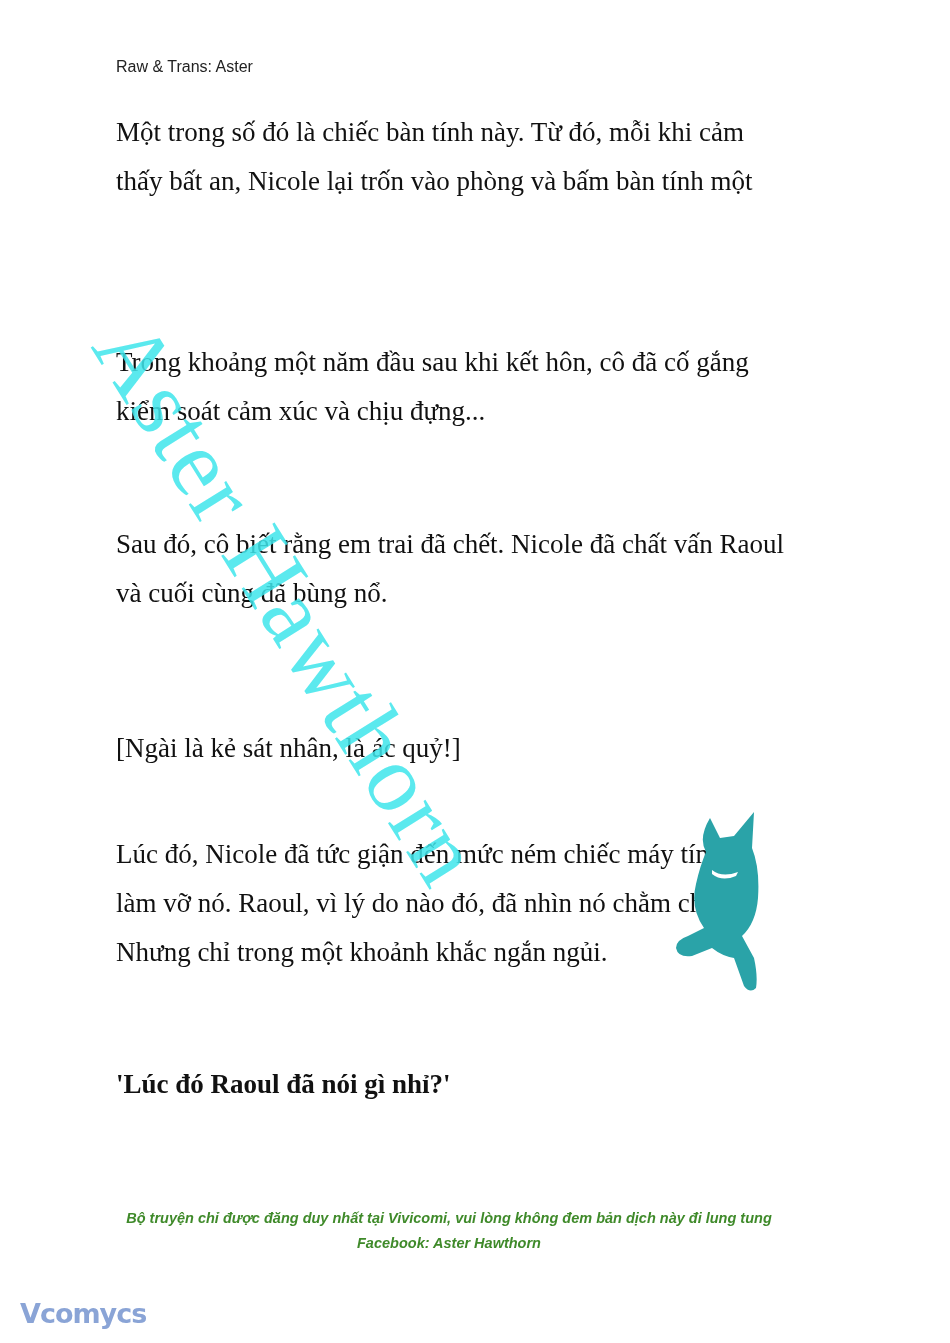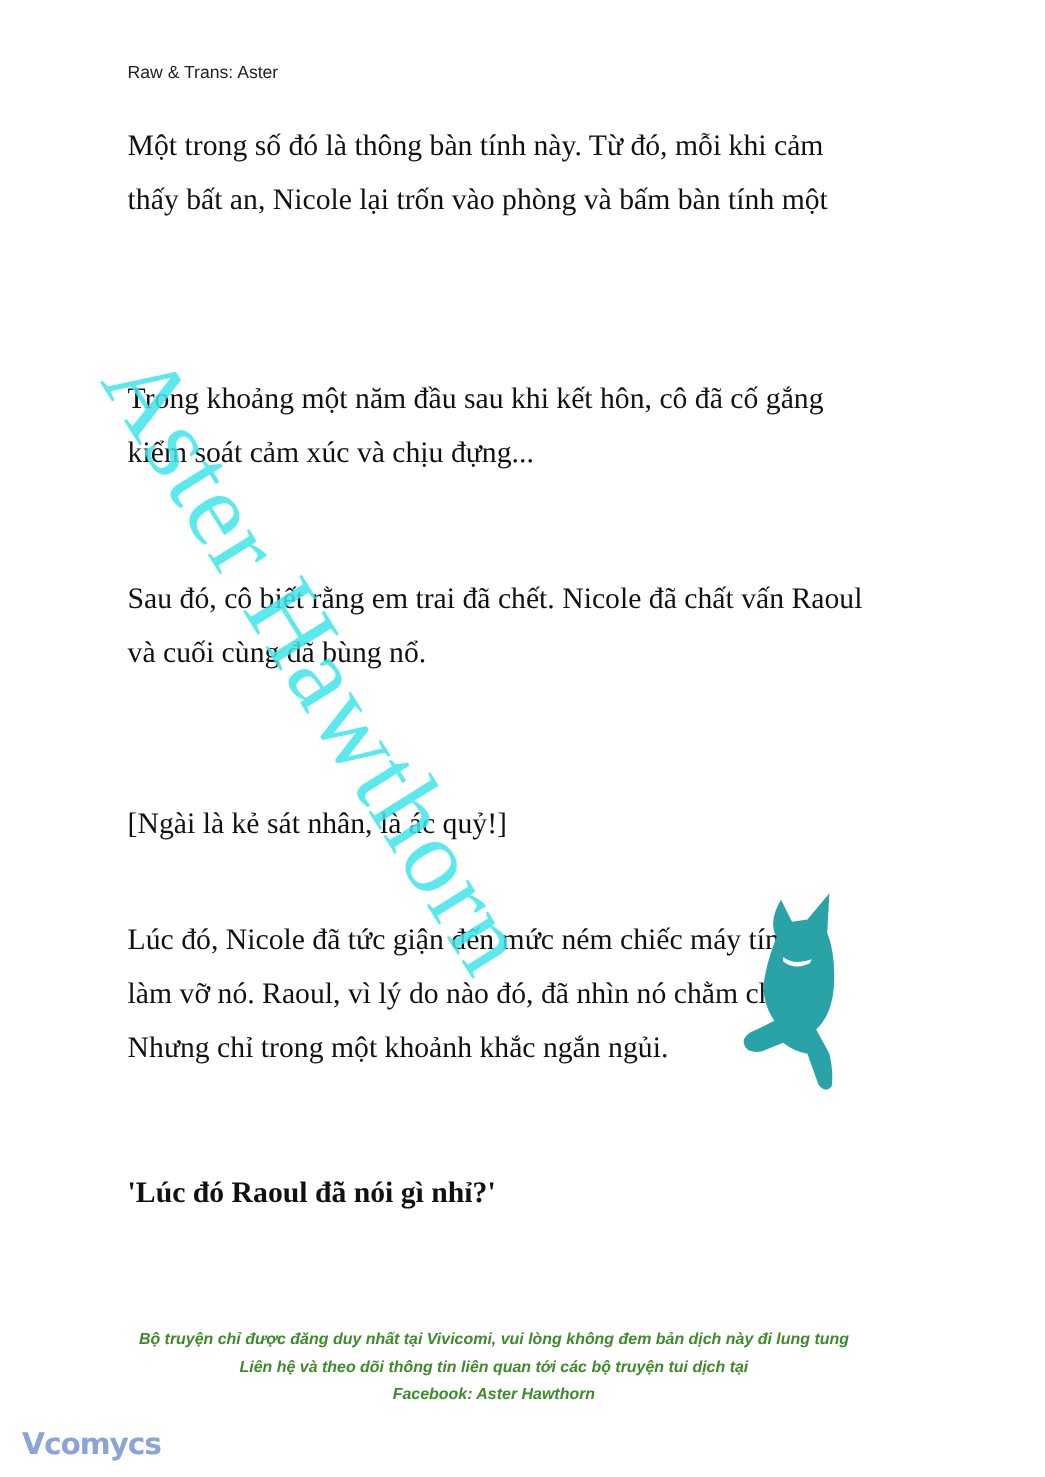--- a/index.html
+++ b/index.html
@@ -41,21 +41,21 @@
       text-shadow: 0 0 3px #6e8ec8, 0 0 3px #6e8ec8, 0 0 4px #6e8ec8;
     }
   </style>
 </head>
 <body>
 
 <div class="header">Raw &amp; Trans: Aster</div>
 
 <div class="body-text" style="top:108px;">
   <div class="para" style="top:0px;">
-    <div>Một trong số đó là thông bàn tính này. Từ đó, mỗi khi cảm</div>
+    <div>Một trong số đó là chiếc bàn tính này. Từ đó, mỗi khi cảm</div>
     <div>thấy bất an, Nicole lại trốn vào phòng và bấm bàn tính một</div>
   </div>
   <div class="para" style="top:230px;">
     <div>Trong khoảng một năm đầu sau khi kết hôn, cô đã cố gắng</div>
     <div>kiểm soát cảm xúc và chịu đựng...</div>
   </div>
   <div class="para" style="top:412px;">
     <div>Sau đó, cô biết rằng em trai đã chết. Nicole đã chất vấn Raoul</div>
     <div>và cuối cùng đã bùng nổ.</div>
   </div>
@@ -74,18 +74,17 @@
 
 <div class="watermark">Aster Hawthorn</div>
 
 <svg class="cat" viewBox="0 0 110 185">
   <path fill="#2aa3a8" d="M38 10 L48 30 L62 28 L82 4 L80 40 Q88 60 86 90 Q84 115 70 128 L82 150 Q86 168 84 180 Q78 186 72 178 L62 150 Q50 148 40 140 L20 148 Q6 150 4 140 Q4 132 16 128 L32 120 Q18 100 24 76 Q28 58 34 44 Q26 30 38 10 Z"></path>
   <path fill="#ffffff" d="M40 62 Q50 70 66 64 L64 68 Q50 74 40 66 Z"></path>
 </svg>
 
 <div class="footer" style="top:1206px;">
   <div>Bộ truyện chỉ được đăng duy nhất tại Vivicomi, vui lòng không đem bản dịch này đi lung tung</div>
-  <div>Liên hệ và theo dõi thông tin liên quan tới các bộ truyện tui dịch tại</div>
   <div>Facebook: Aster Hawthorn</div>
 </div>
 
 <div class="logo-vcomycs">Vcomycs</div>
 <div class="logo-damco">damconuong</div>
 
 </body></html>

